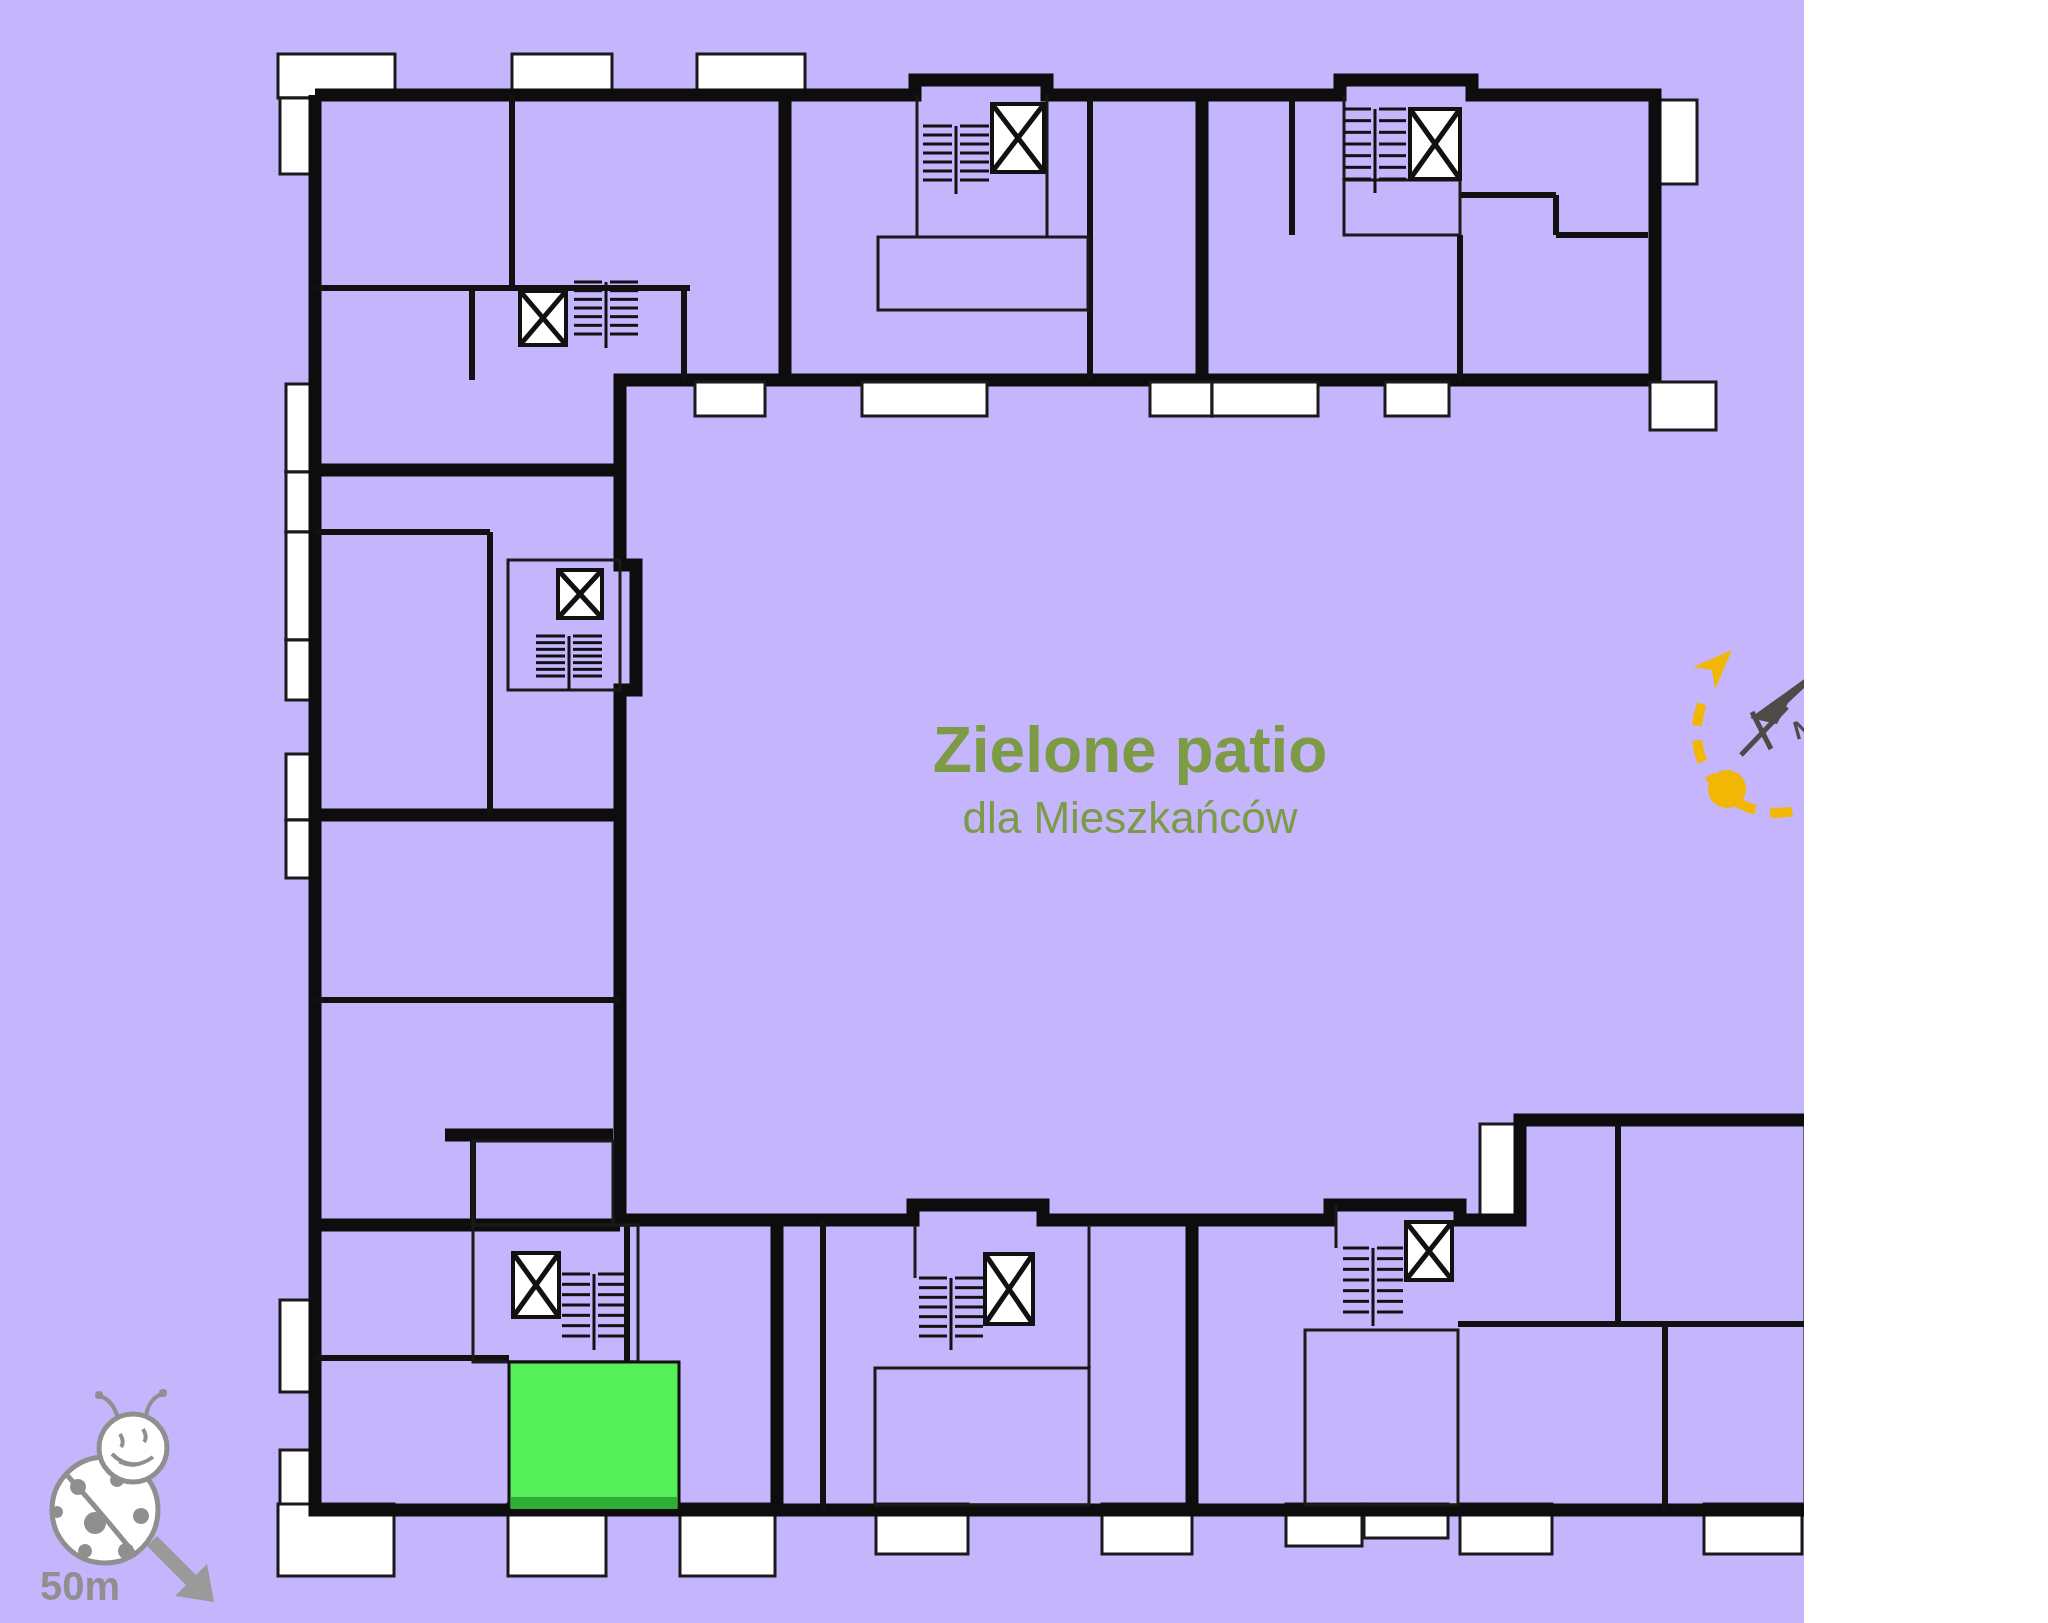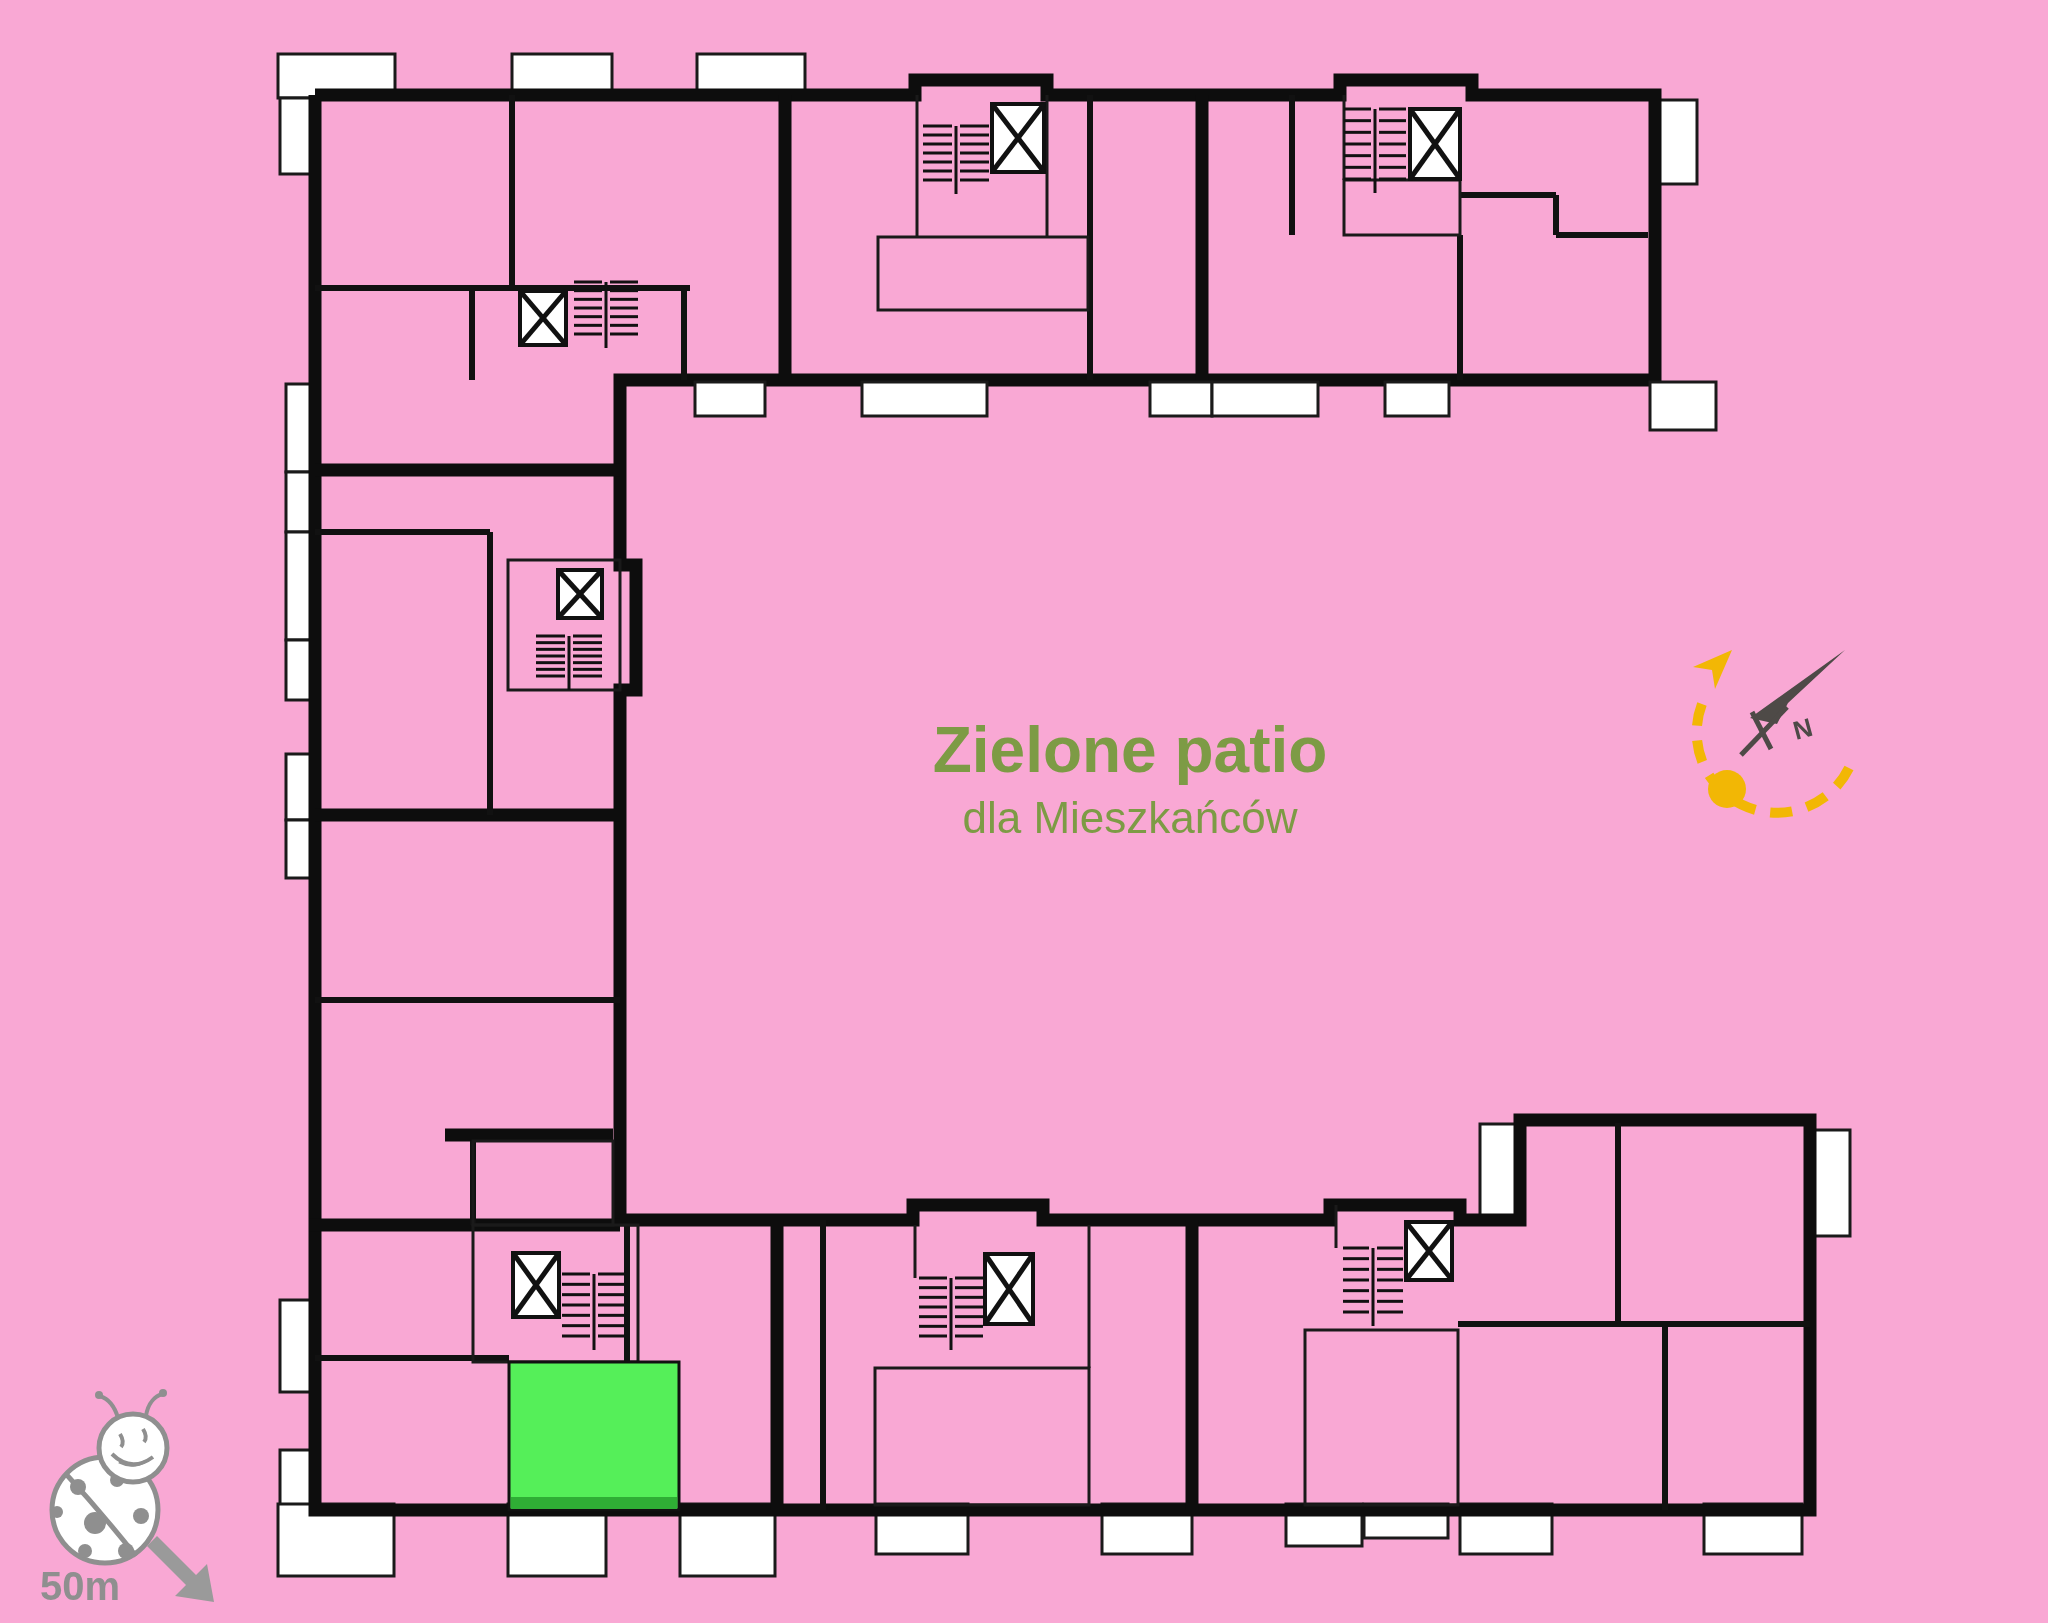--- a/index.html
+++ b/index.html
@@ -1,16 +1,16 @@
 <!DOCTYPE html>
 <html><head>
 <meta charset="utf-8">
 <style>
   html,body{margin:0;padding:0;background:#ffffff;}
-  .stage{position:relative;width:2048px;height:1623px;background:#f9a8d4;overflow:hidden;
+  .stage{position:relative;width:1804px;height:1623px;background:#c4b5fd;overflow:hidden;
          font-family:"Liberation Sans",sans-serif;}
   .stage svg{position:absolute;left:0;top:0;}
   text{font-family:"Liberation Sans",sans-serif;}
   .patio-title{font-weight:bold;font-size:64px;letter-spacing:0px;}
   .patio-subtitle{font-size:44px;font-weight:normal;}
   .scale-label{font-weight:bold;font-size:40px;}
   .north-label{font-weight:bold;font-size:26px;}
 </style>
 </head>
 <body>

